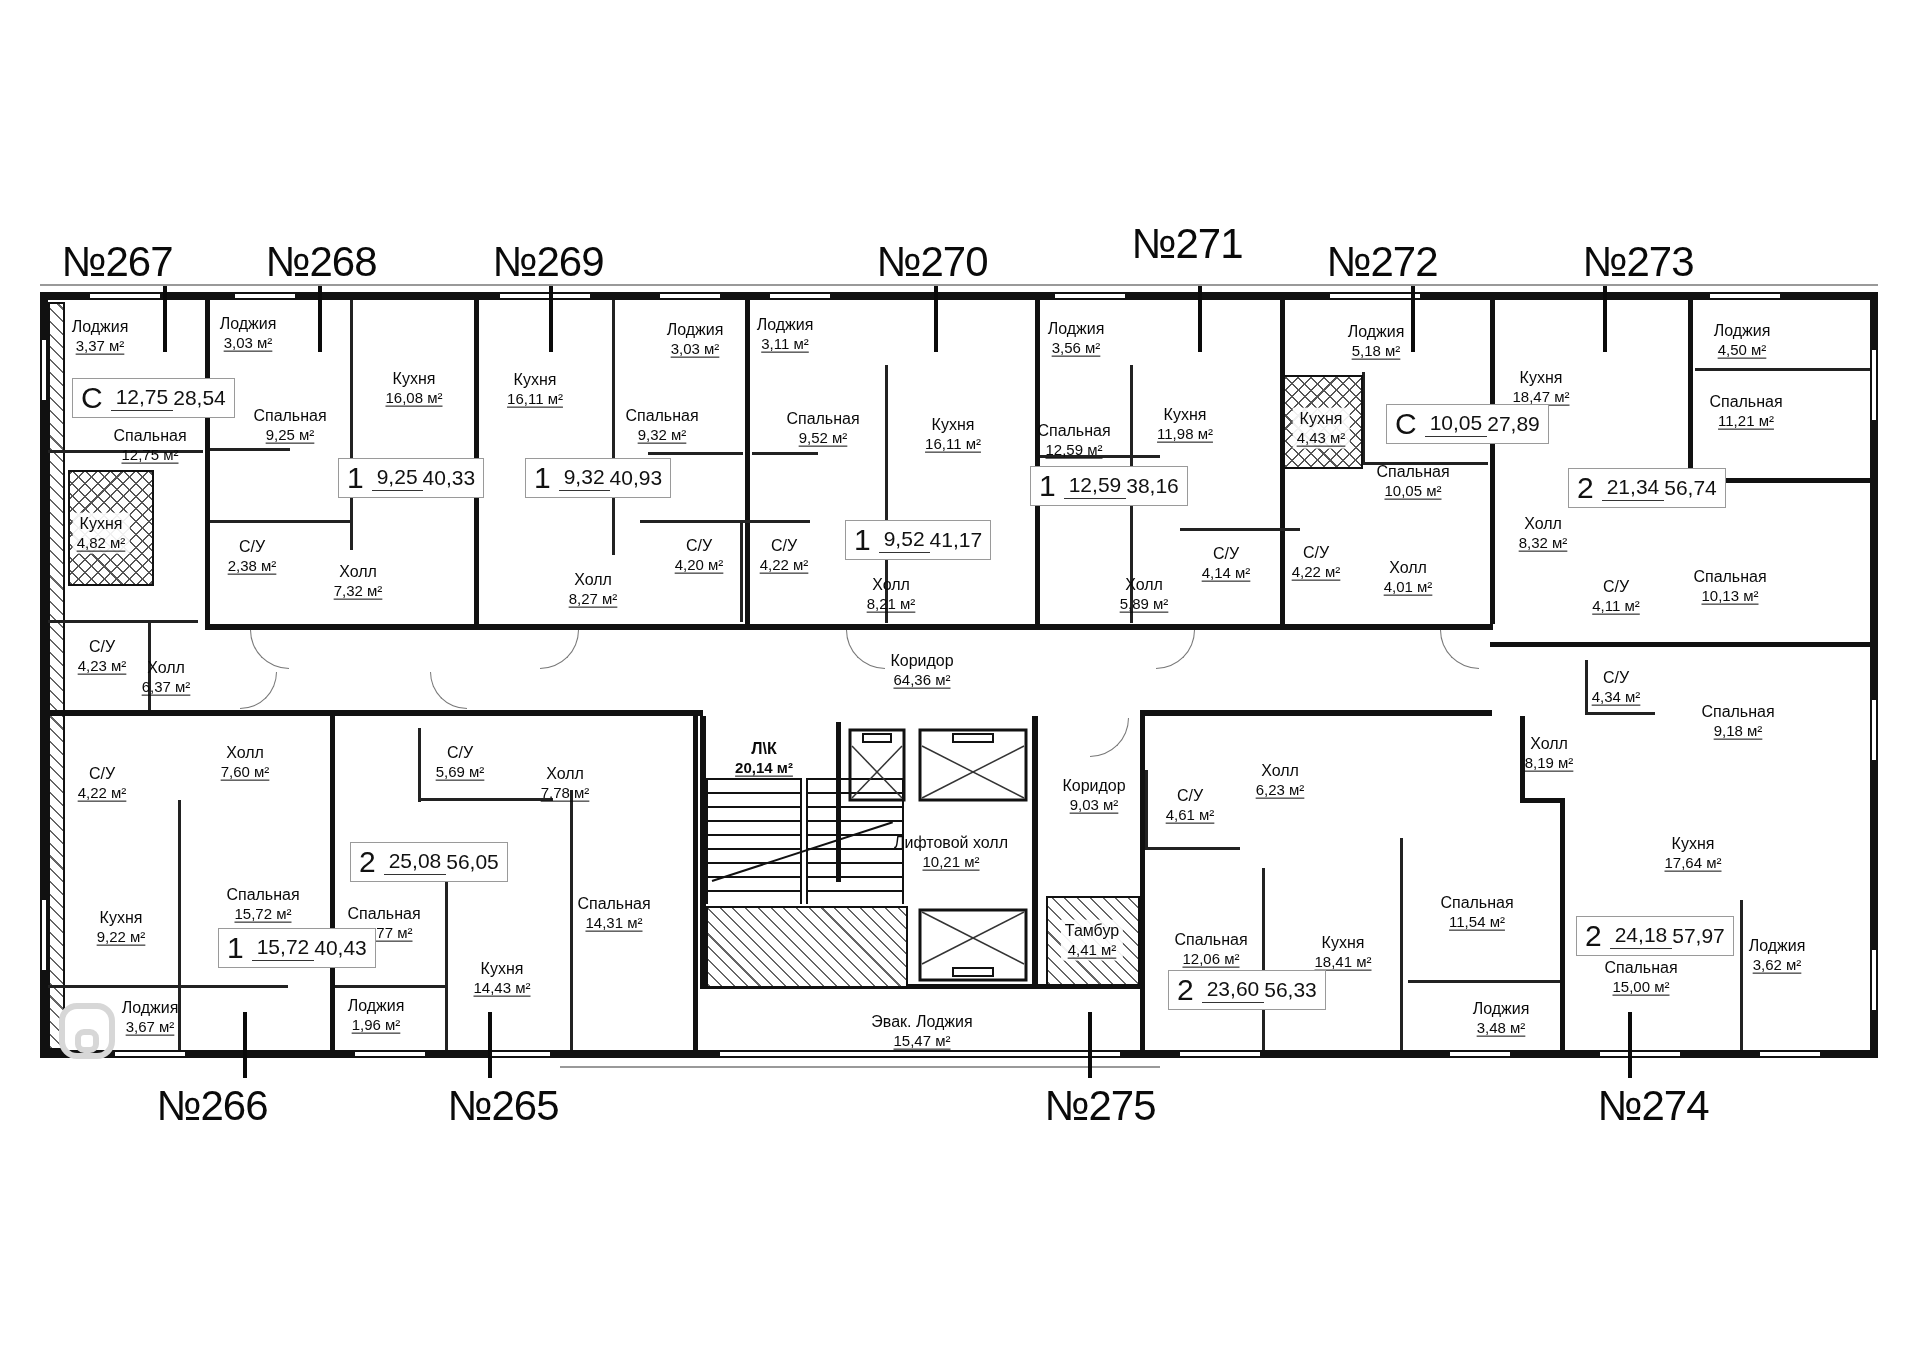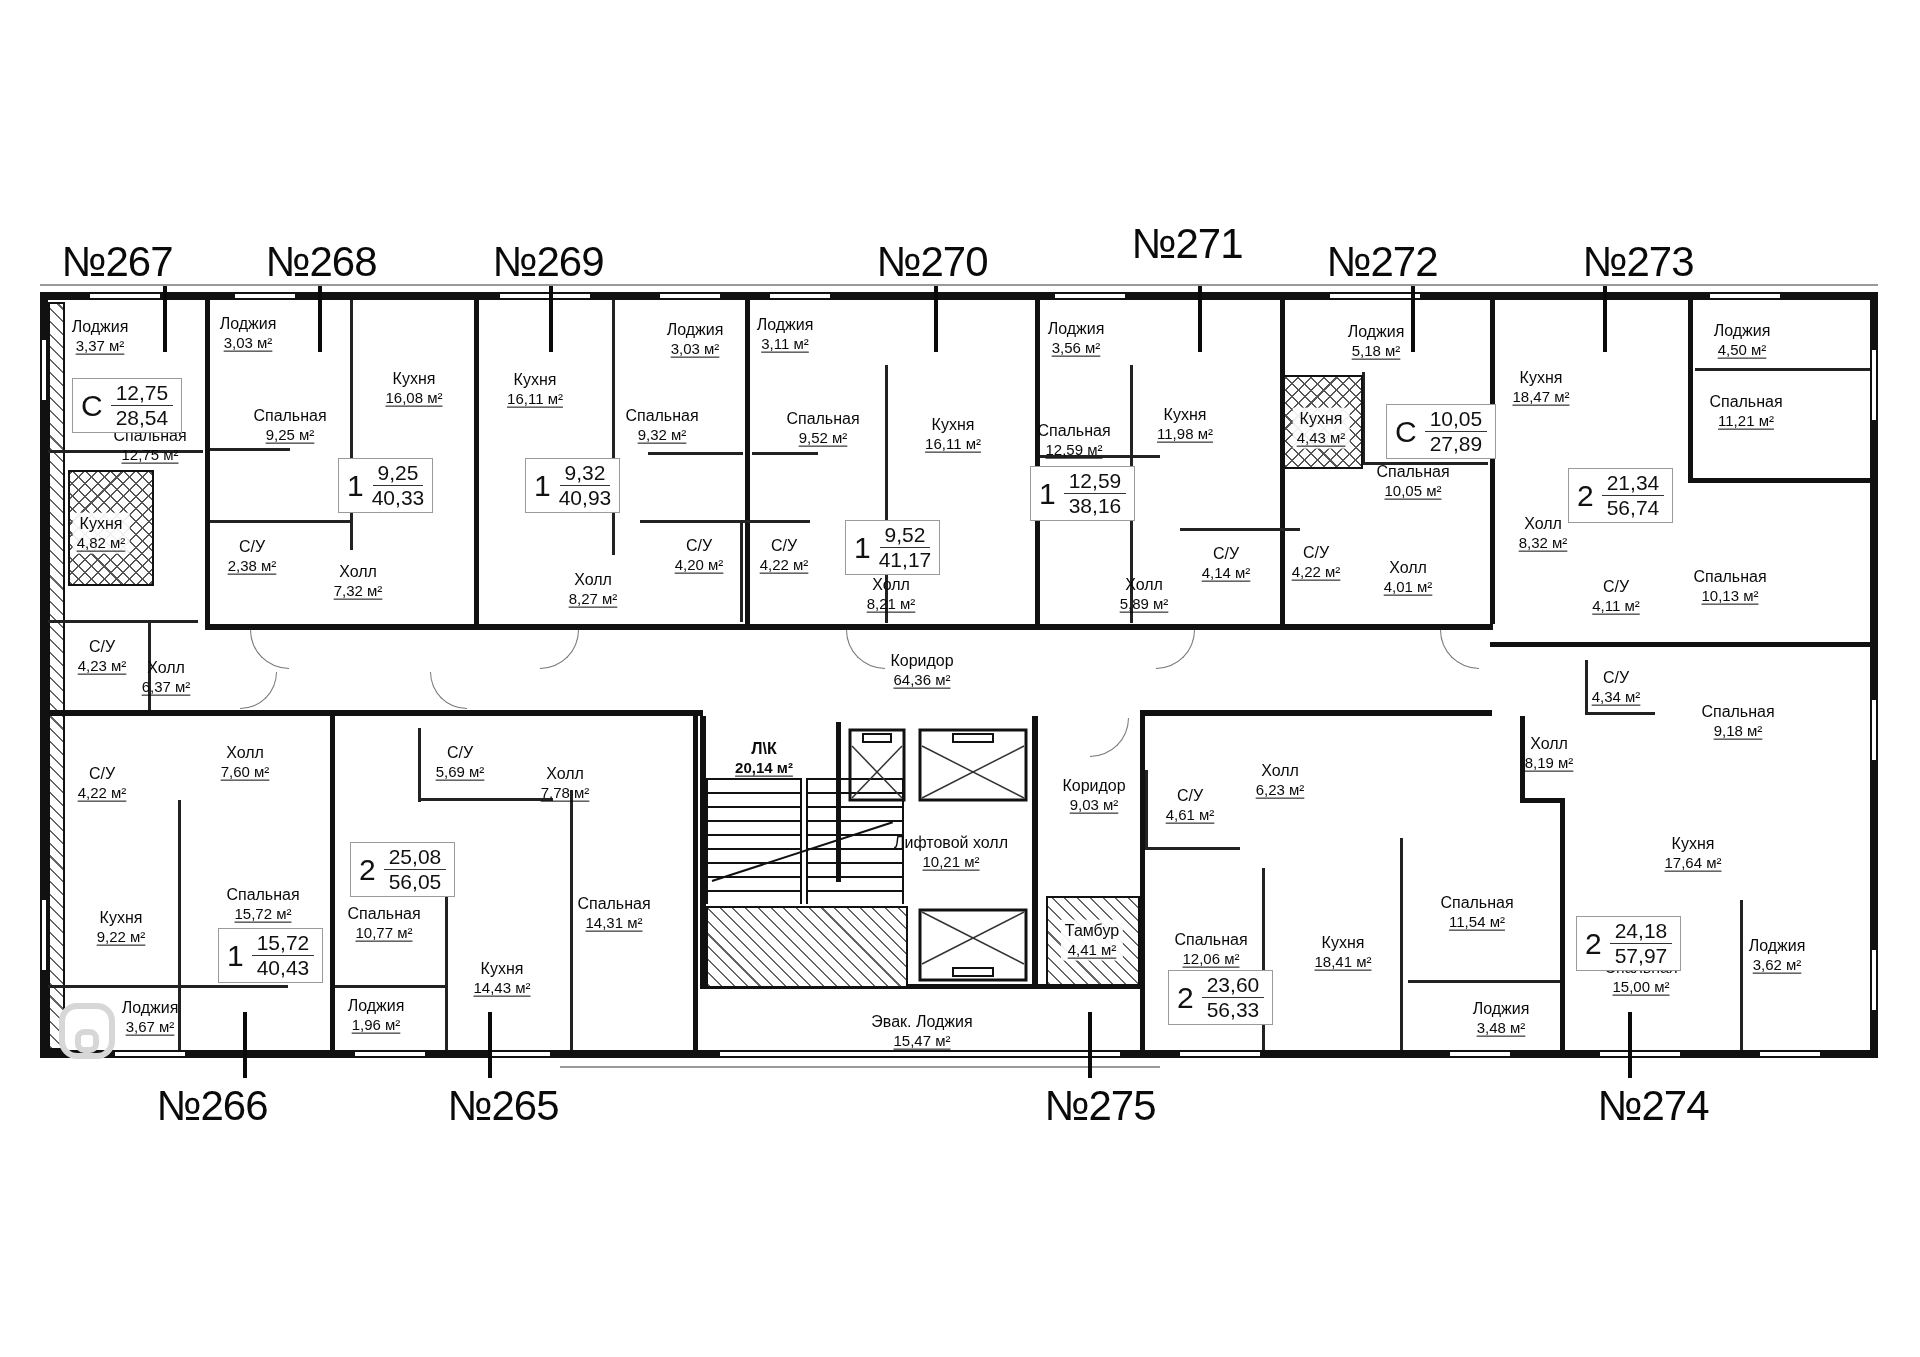--- a/index.html
+++ b/index.html
@@ -12,21 +12,21 @@
   .vwindow{position:absolute;background:#fff;border-left:2px solid #111;border-right:2px solid #111;box-sizing:border-box;}
   .room{position:absolute;transform:translate(-50%,-50%);text-align:center;white-space:nowrap;
         font-size:16px;line-height:1.25;color:#0a0a0a;}
   .room .rarea{font-size:15px;text-decoration:underline;text-underline-offset:3px;}
   .room.halo{background:rgba(255,255,255,.92);padding:1px 4px;}
   .apt{position:absolute;transform:translateX(-50%);font-size:42px;font-weight:500;letter-spacing:-1px;color:#0a0a0a;white-space:nowrap;}
   .leader{position:absolute;width:4px;background:#0a0a0a;}
   .abox{position:absolute;display:flex;align-items:center;gap:8px;background:#fff;
         border:1.5px solid #9a9a9a;padding:2px 8px;}
   .abox .atype{font-size:30px;}
-  .abox .vals{display:flex;flex-direction:column;align-items:center;font-size:21px;line-height:1.15;}
+  .abox .vals{display:flex;flex-direction:row;align-items:center;font-size:21px;line-height:1.15;}
   .abox .vals .v1{border-bottom:1.5px solid #333;padding:0 5px;}
   .hatch{position:absolute;border:2.5px solid #111;background-color:#fff;
      background-image:repeating-linear-gradient(45deg,#555 0 1.5px,transparent 1.5px 9px),
                       repeating-linear-gradient(135deg,#555 0 1.5px,transparent 1.5px 9px);}
   .hatch.single{border:2px solid #111;
      background-image:repeating-linear-gradient(45deg,#666 0 1.5px,transparent 1.5px 9px);}
   .stairs{position:absolute;background:repeating-linear-gradient(to bottom,#111 0 2px,transparent 2px 14px);
           border-left:2px solid #111;border-right:2px solid #111;box-sizing:border-box;}
   .stringer{position:absolute;width:8px;background:#fff;border-left:2px solid #111;border-right:2px solid #111;box-sizing:border-box;}
   .diag{position:absolute;height:2px;background:#111;transform-origin:left center;}

